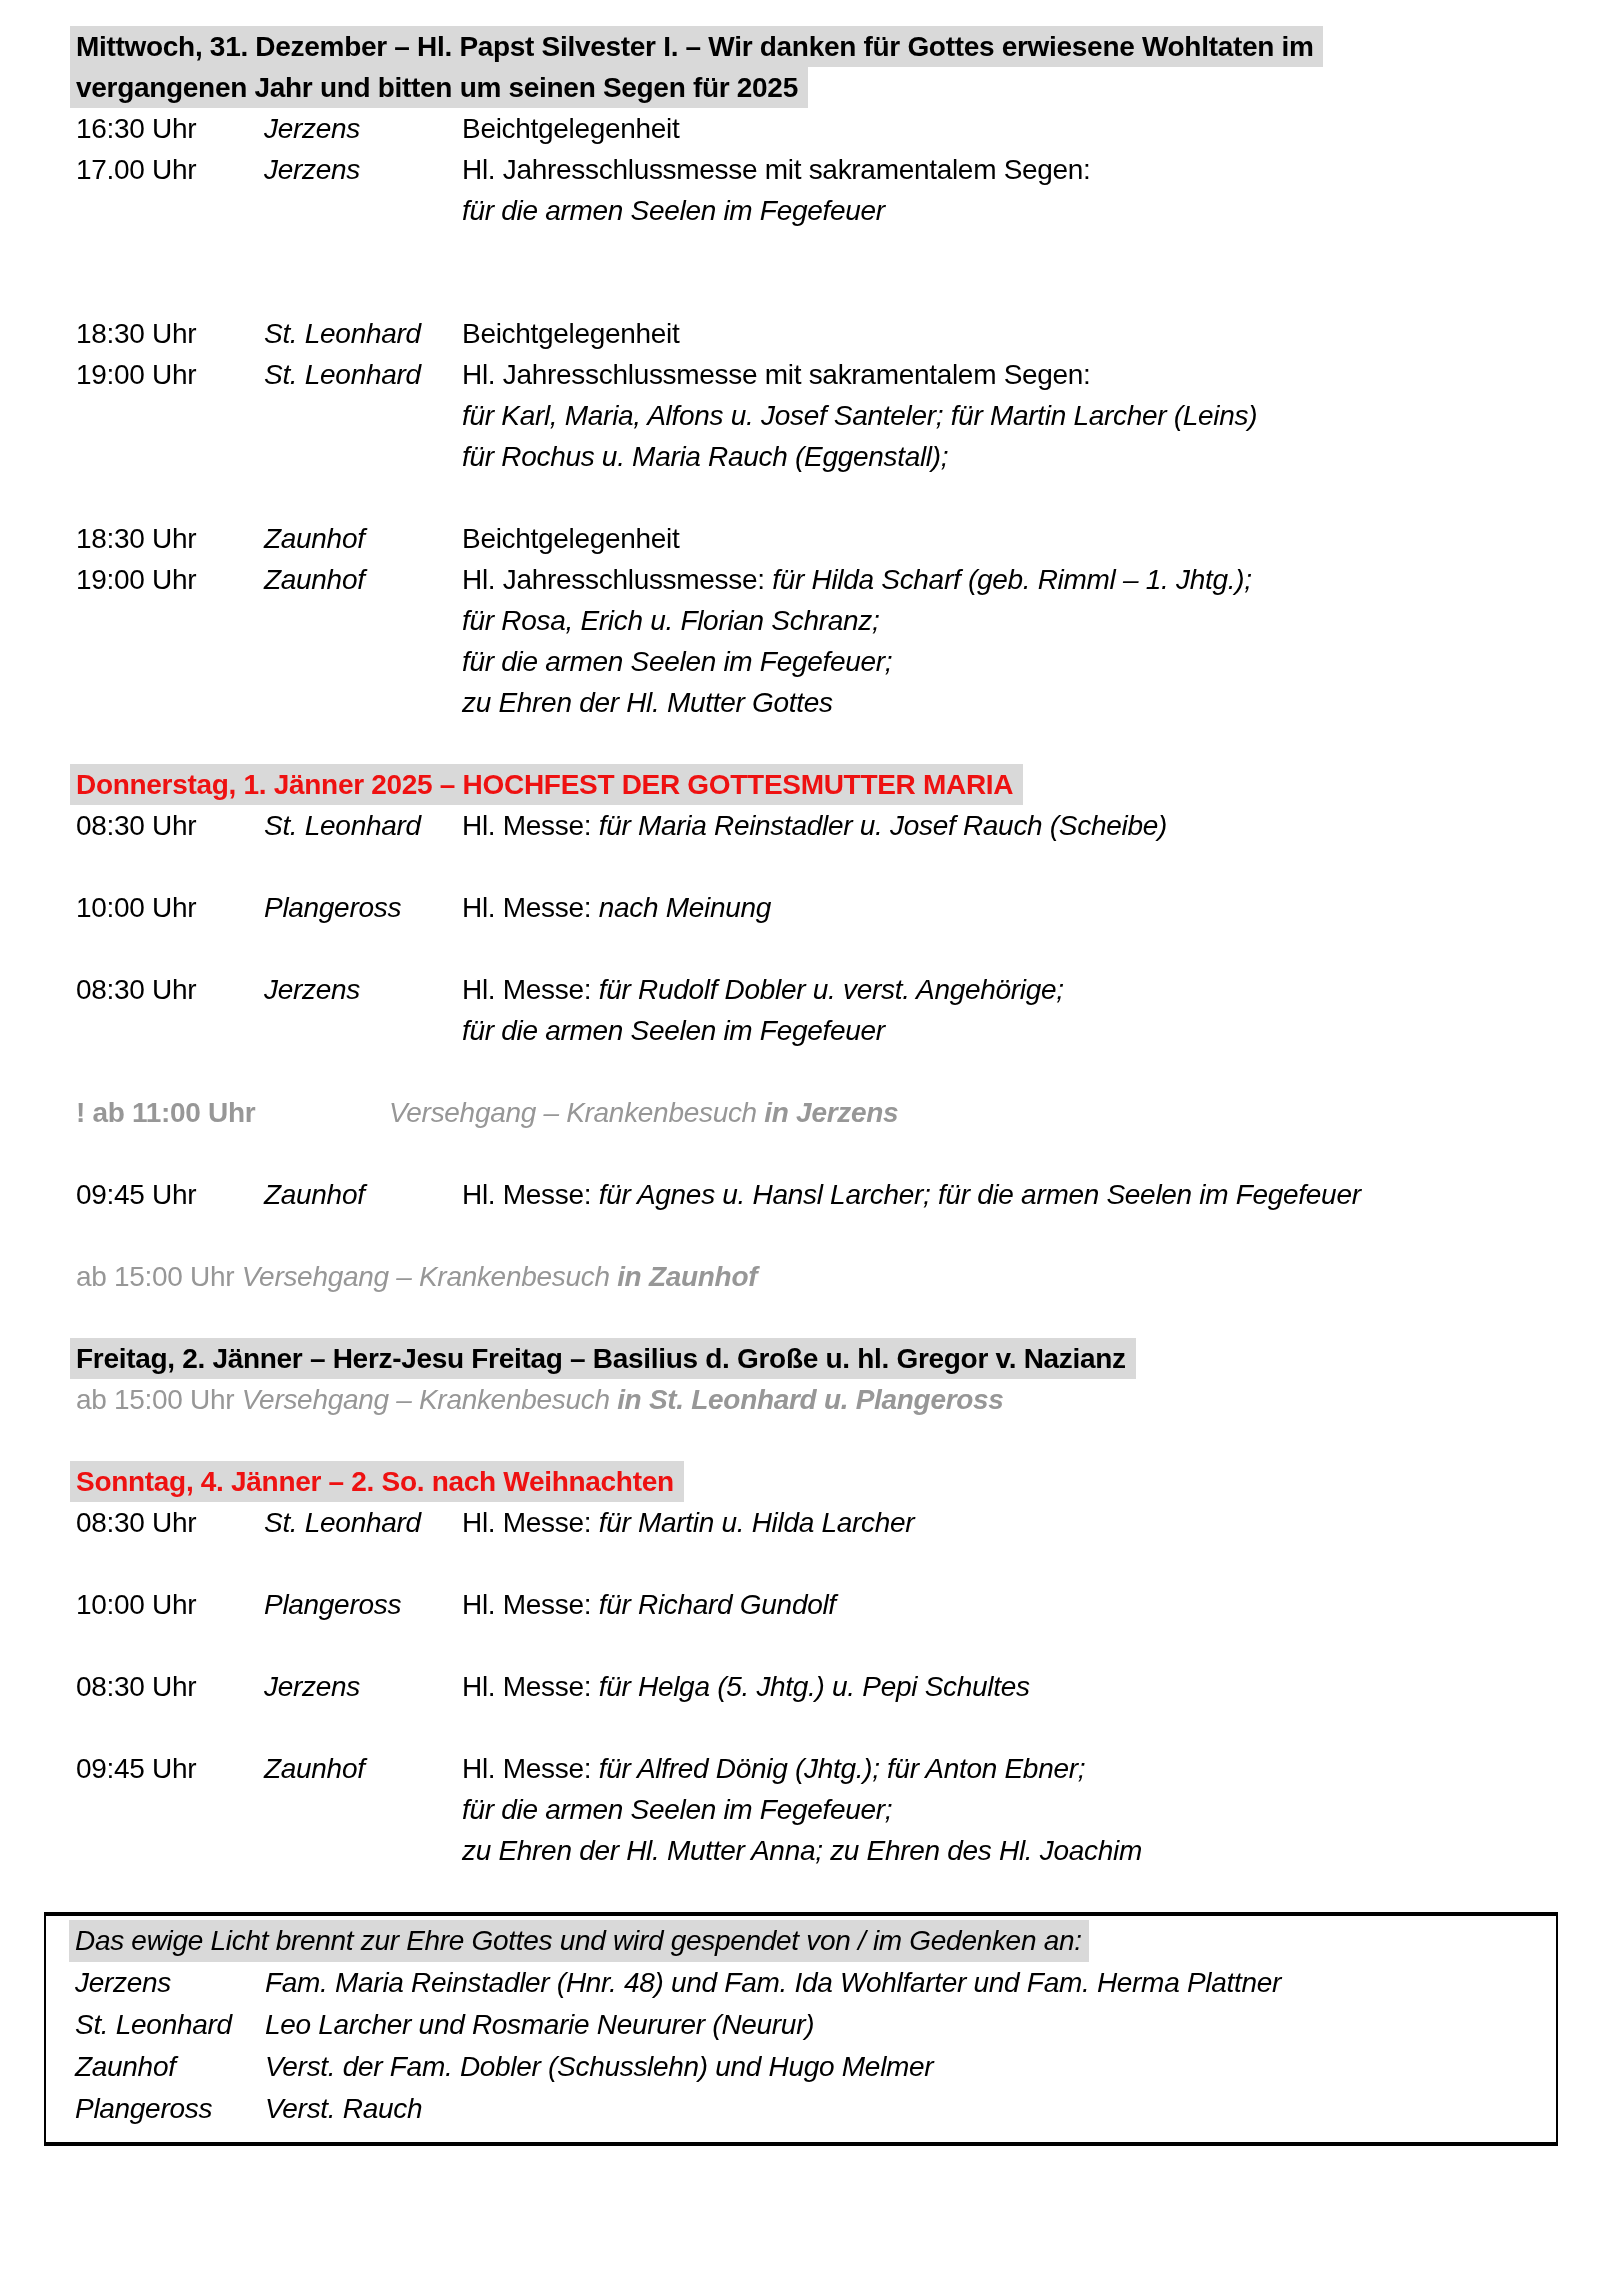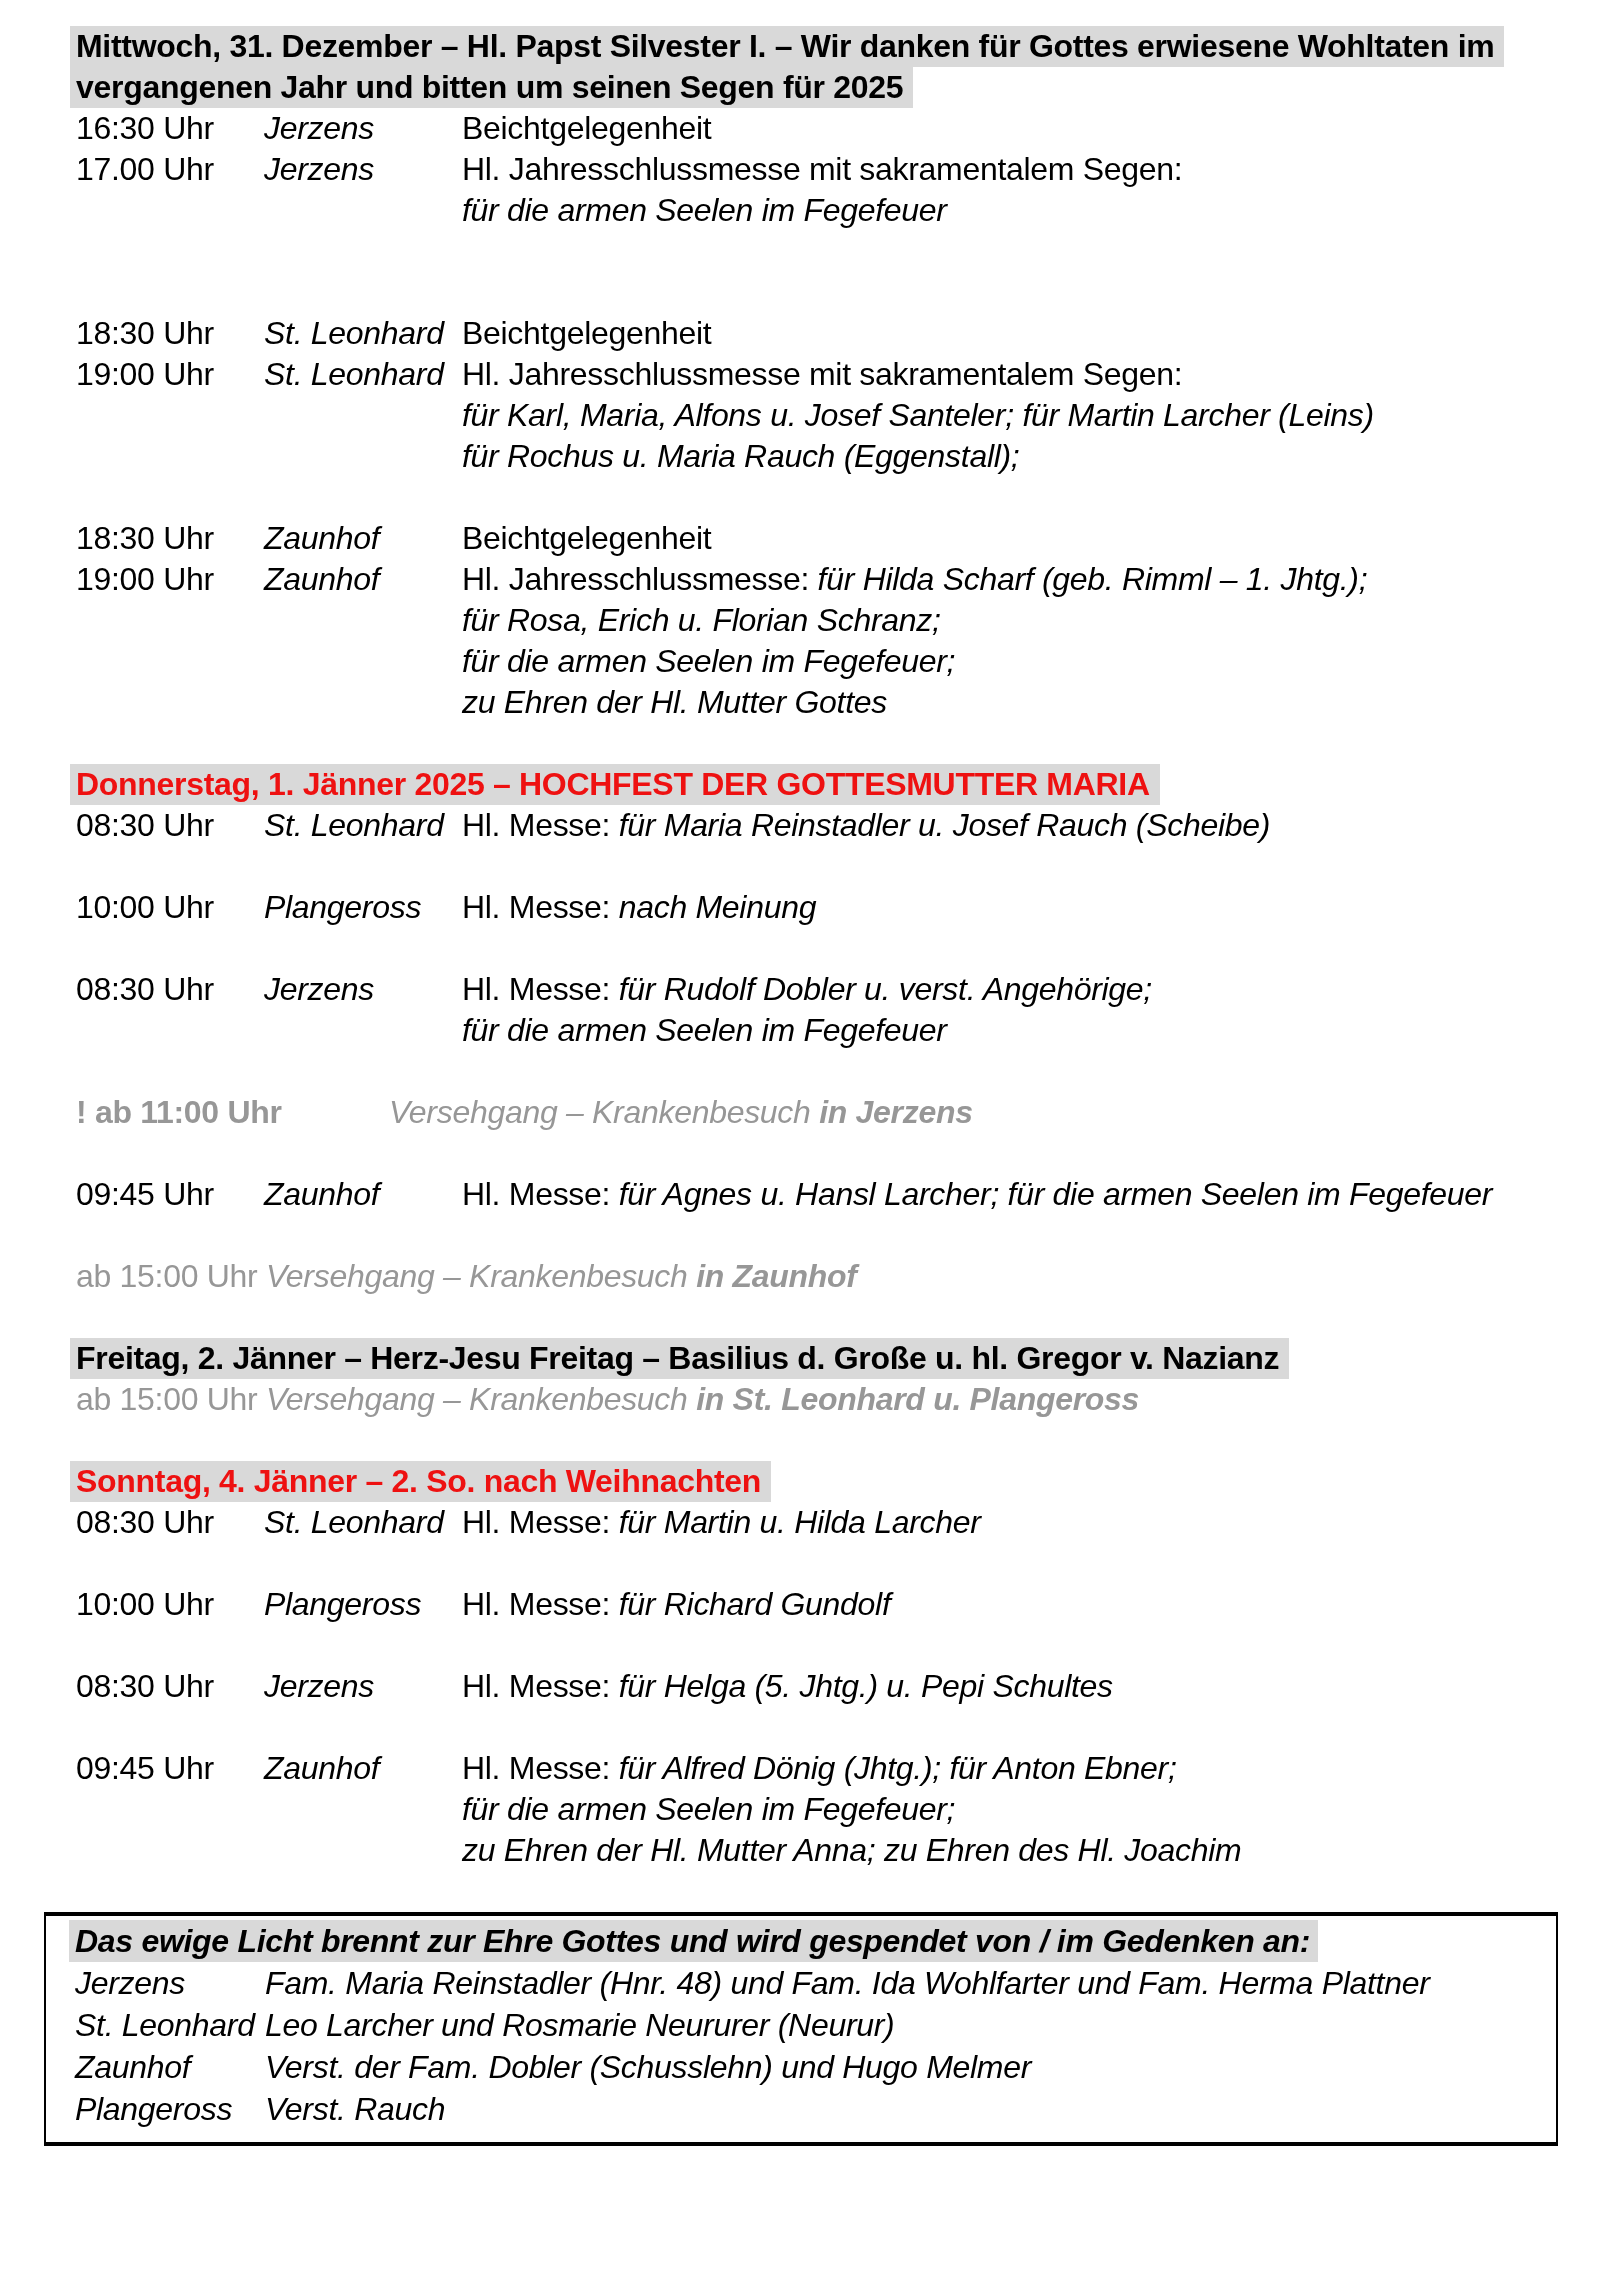--- a/index.html
+++ b/index.html
@@ -10,21 +10,21 @@
     --paper:#ffffff;
   }
   html,body{margin:0;padding:0;background:#fff;}
   .page{
     position:relative;
     width:1621px;height:2293px;
     box-sizing:border-box;
     background:var(--paper);
     padding:25.5px 53px 0 76px;
     font-family:"Liberation Sans",sans-serif;
-    font-size:32px;
+    font-size:28px;
     line-height:41px;
     letter-spacing:-0.3px;
     color:var(--ink);
     overflow:hidden;
     white-space:nowrap;
   }
   .day-section{margin:0;}
   .day-header{font-weight:bold;}
   .day-header .hl{
     background:var(--highlight);
@@ -46,21 +46,21 @@
   .light-box{
     margin-left:-32px;
     width:1514px;
     box-sizing:border-box;
     border:2.9px solid #000;
     border-top-width:4.9px;
     border-bottom-width:4.9px;
     padding:4.9px 19.6px 11.8px 29px;
     line-height:42px;
   }
-  .light-title{font-weight:bold;font-style:italic;}
+  .light-title{font-weight:normal;font-style:italic;}
   .light-title .hl{
     background:var(--highlight);
     padding:0 7.8px 0 5.9px;
     margin-left:-5.9px;
     display:inline-block;
   }
   .light-row{display:grid;grid-template-columns:190px 1fr;font-style:italic;}
 </style>
 </head>
 <body>

